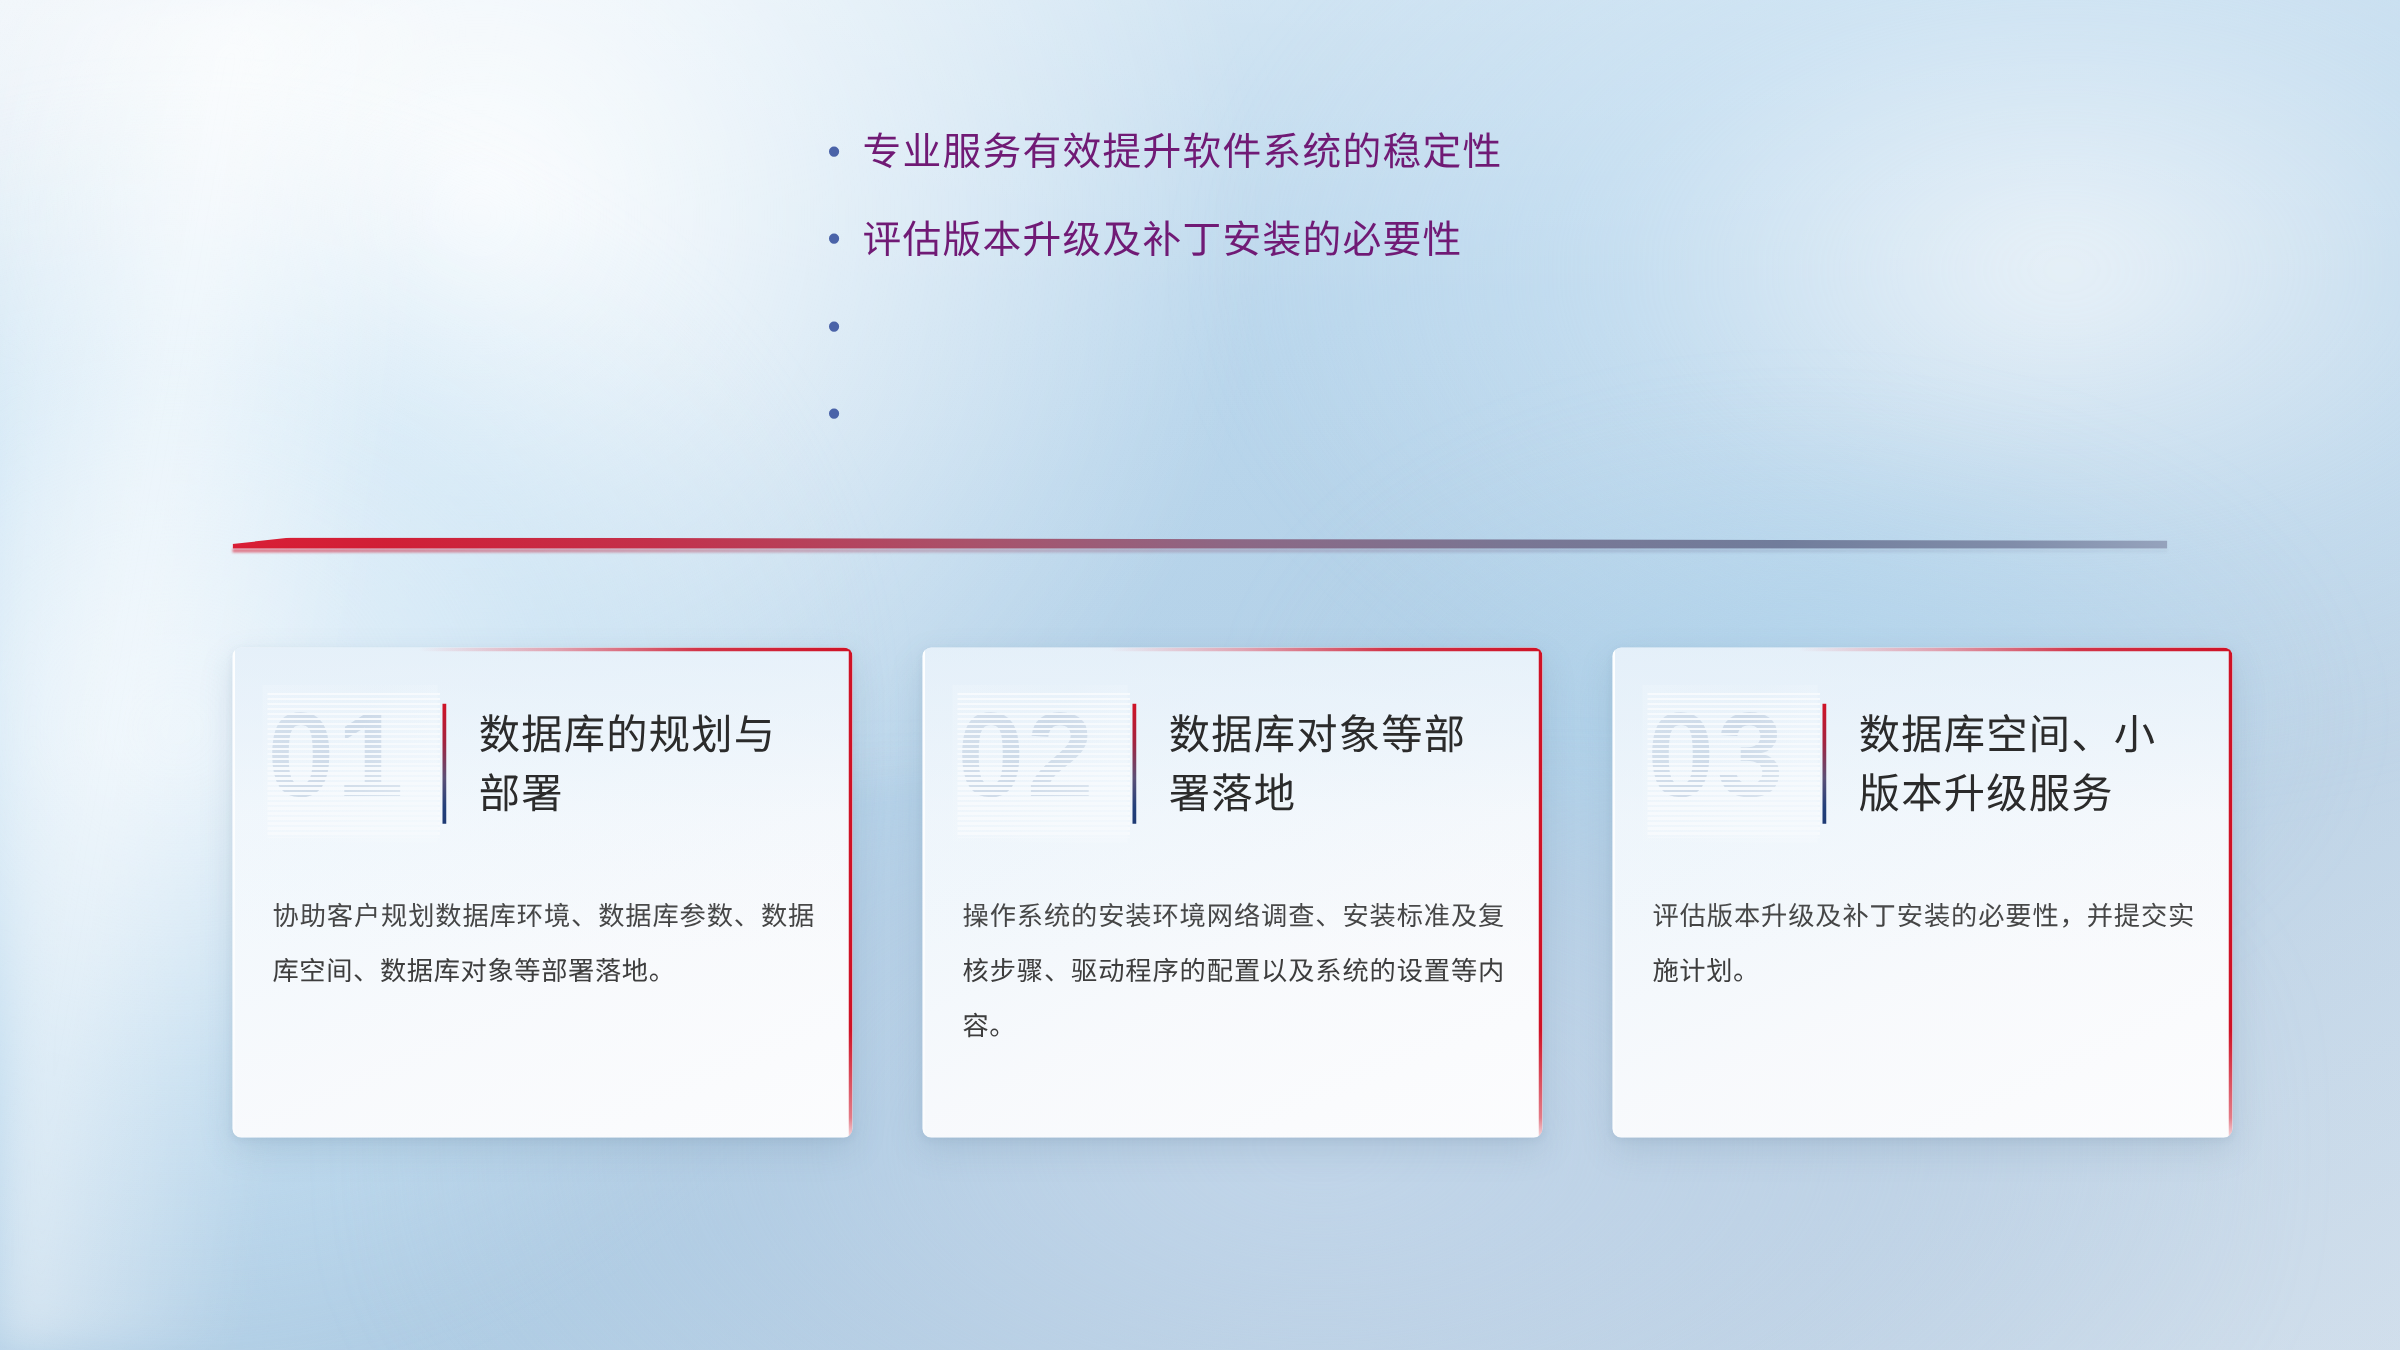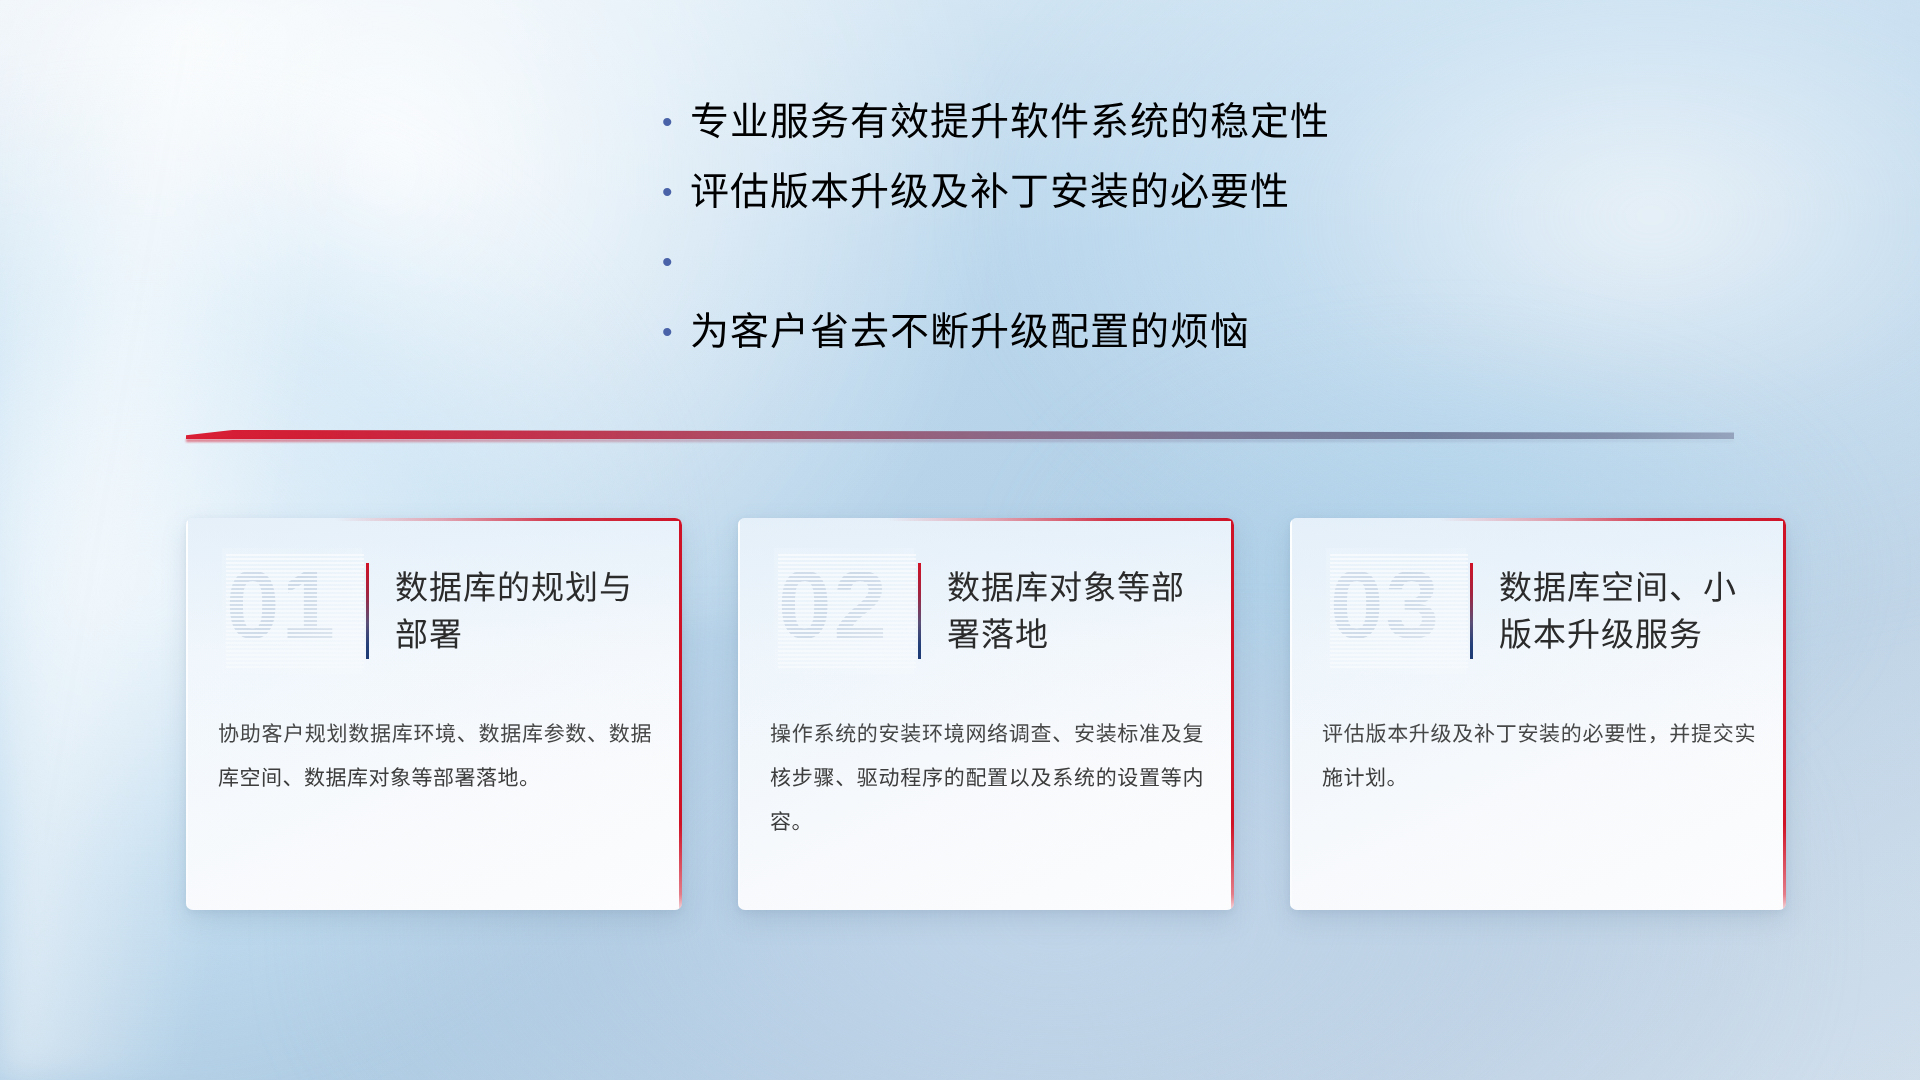--- a/index.html
+++ b/index.html
@@ -65,23 +65,23 @@
   .bullet-dot{
     width:34px;
     flex:0 0 34px;
     color:#4a63a8;
     font-size:30px;
     line-height:44px;
     text-align:left;
     padding-left:6px;
   }
   .bullet-text{
-    font-size:39px;
+    font-size:31px;
     line-height:44px;
-    color:#000000;
+    color:#701a75;
     letter-spacing:1px;
     white-space:nowrap;
     font-weight:500;
   }
 
   
   .divider-wrap{
     position:absolute;
     left:186px; top:424px;
     width:1548px; height:22px;
@@ -136,21 +136,21 @@
   .card-edge-left{
     position:absolute; left:0; top:0; bottom:0; width:2px;
     background: linear-gradient(180deg, rgba(255,255,255,.95) 0%, rgba(255,255,255,.75) 60%, rgba(255,255,255,.45) 100%);
   }
 
   .card-head{
     position:relative;
     height:186px;
     display:flex;
     align-items:center;
-    padding-left:40px;
+    padding-left:28px;
   }
   .card-num{
     position:relative;
     width:132px;
     flex:0 0 132px;
     height:118px;
   }
   .card-num .num-glyph{
     position:absolute;
     left:0; top:-6px;
@@ -237,21 +237,20 @@
     <span class="bullet-dot">•</span>
     <span class="bullet-text">评估版本升级及补丁安装的必要性</span>
   </li>
 
   <li class="bullet-row">
     <span class="bullet-dot">•</span>
   </li>
 
   <li class="bullet-row">
     <span class="bullet-dot">•</span>
-    <span class="bullet-text">为客户省去不断升级配置的烦恼</span>
   </li>
 
 </ul>
 
 <div class="divider-wrap">
   <div class="divider-thick"></div>
   <div class="divider-hair"></div>
 </div>
 
 <div class="cards">

